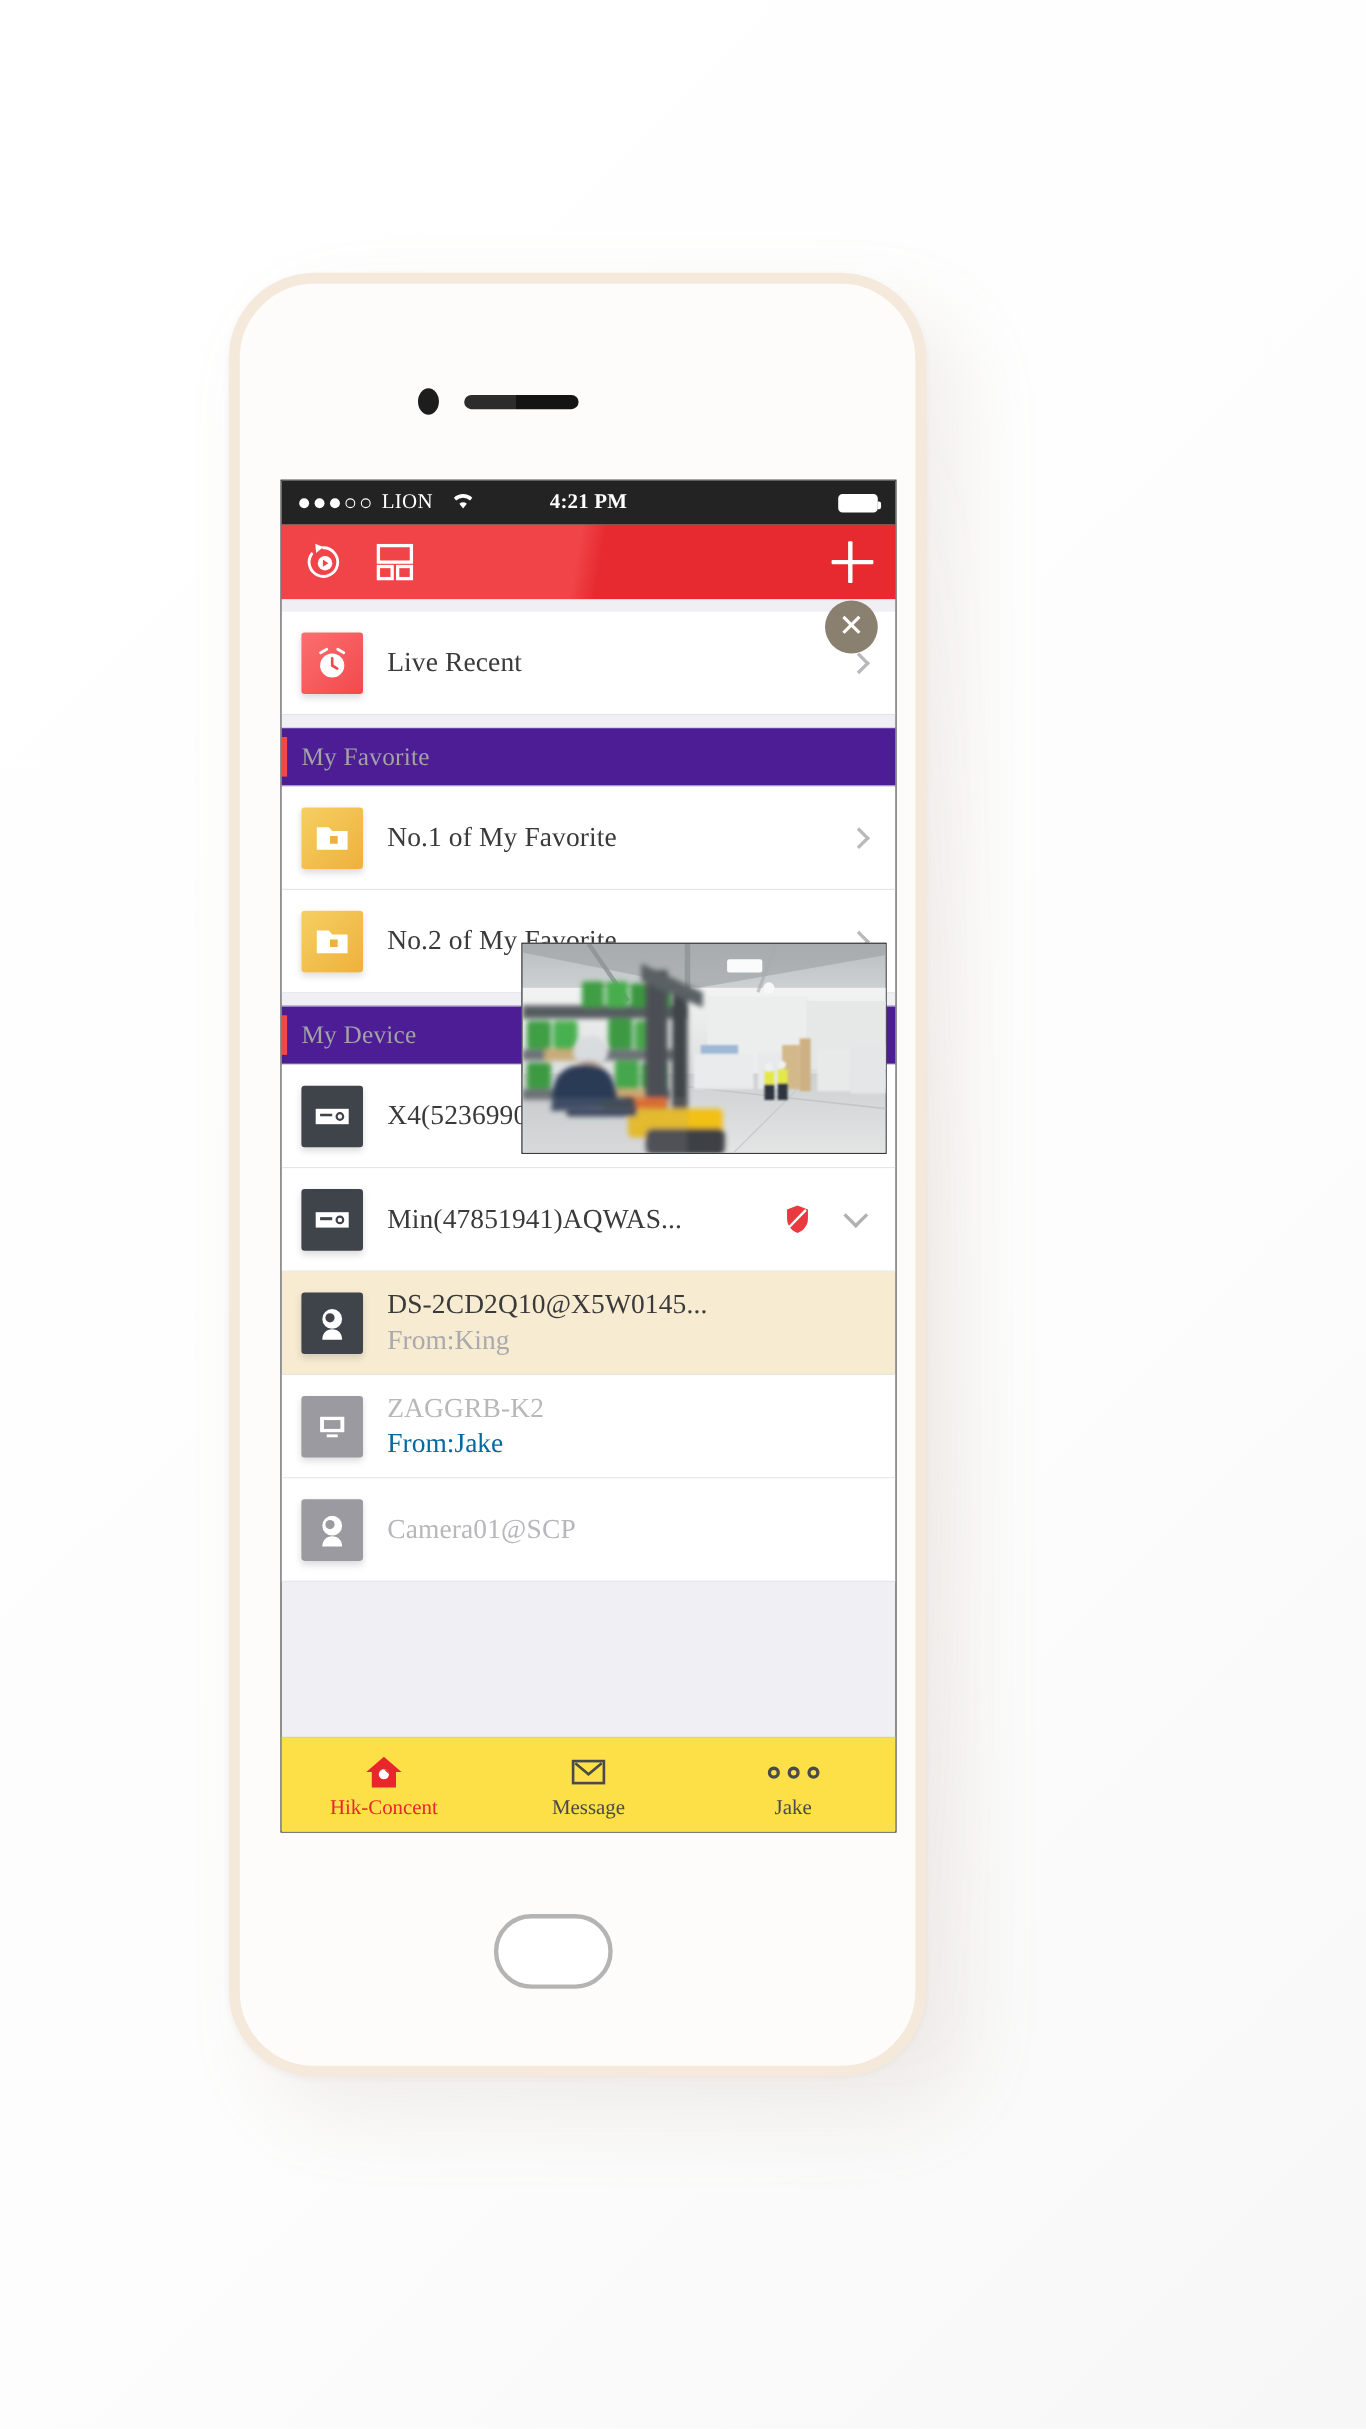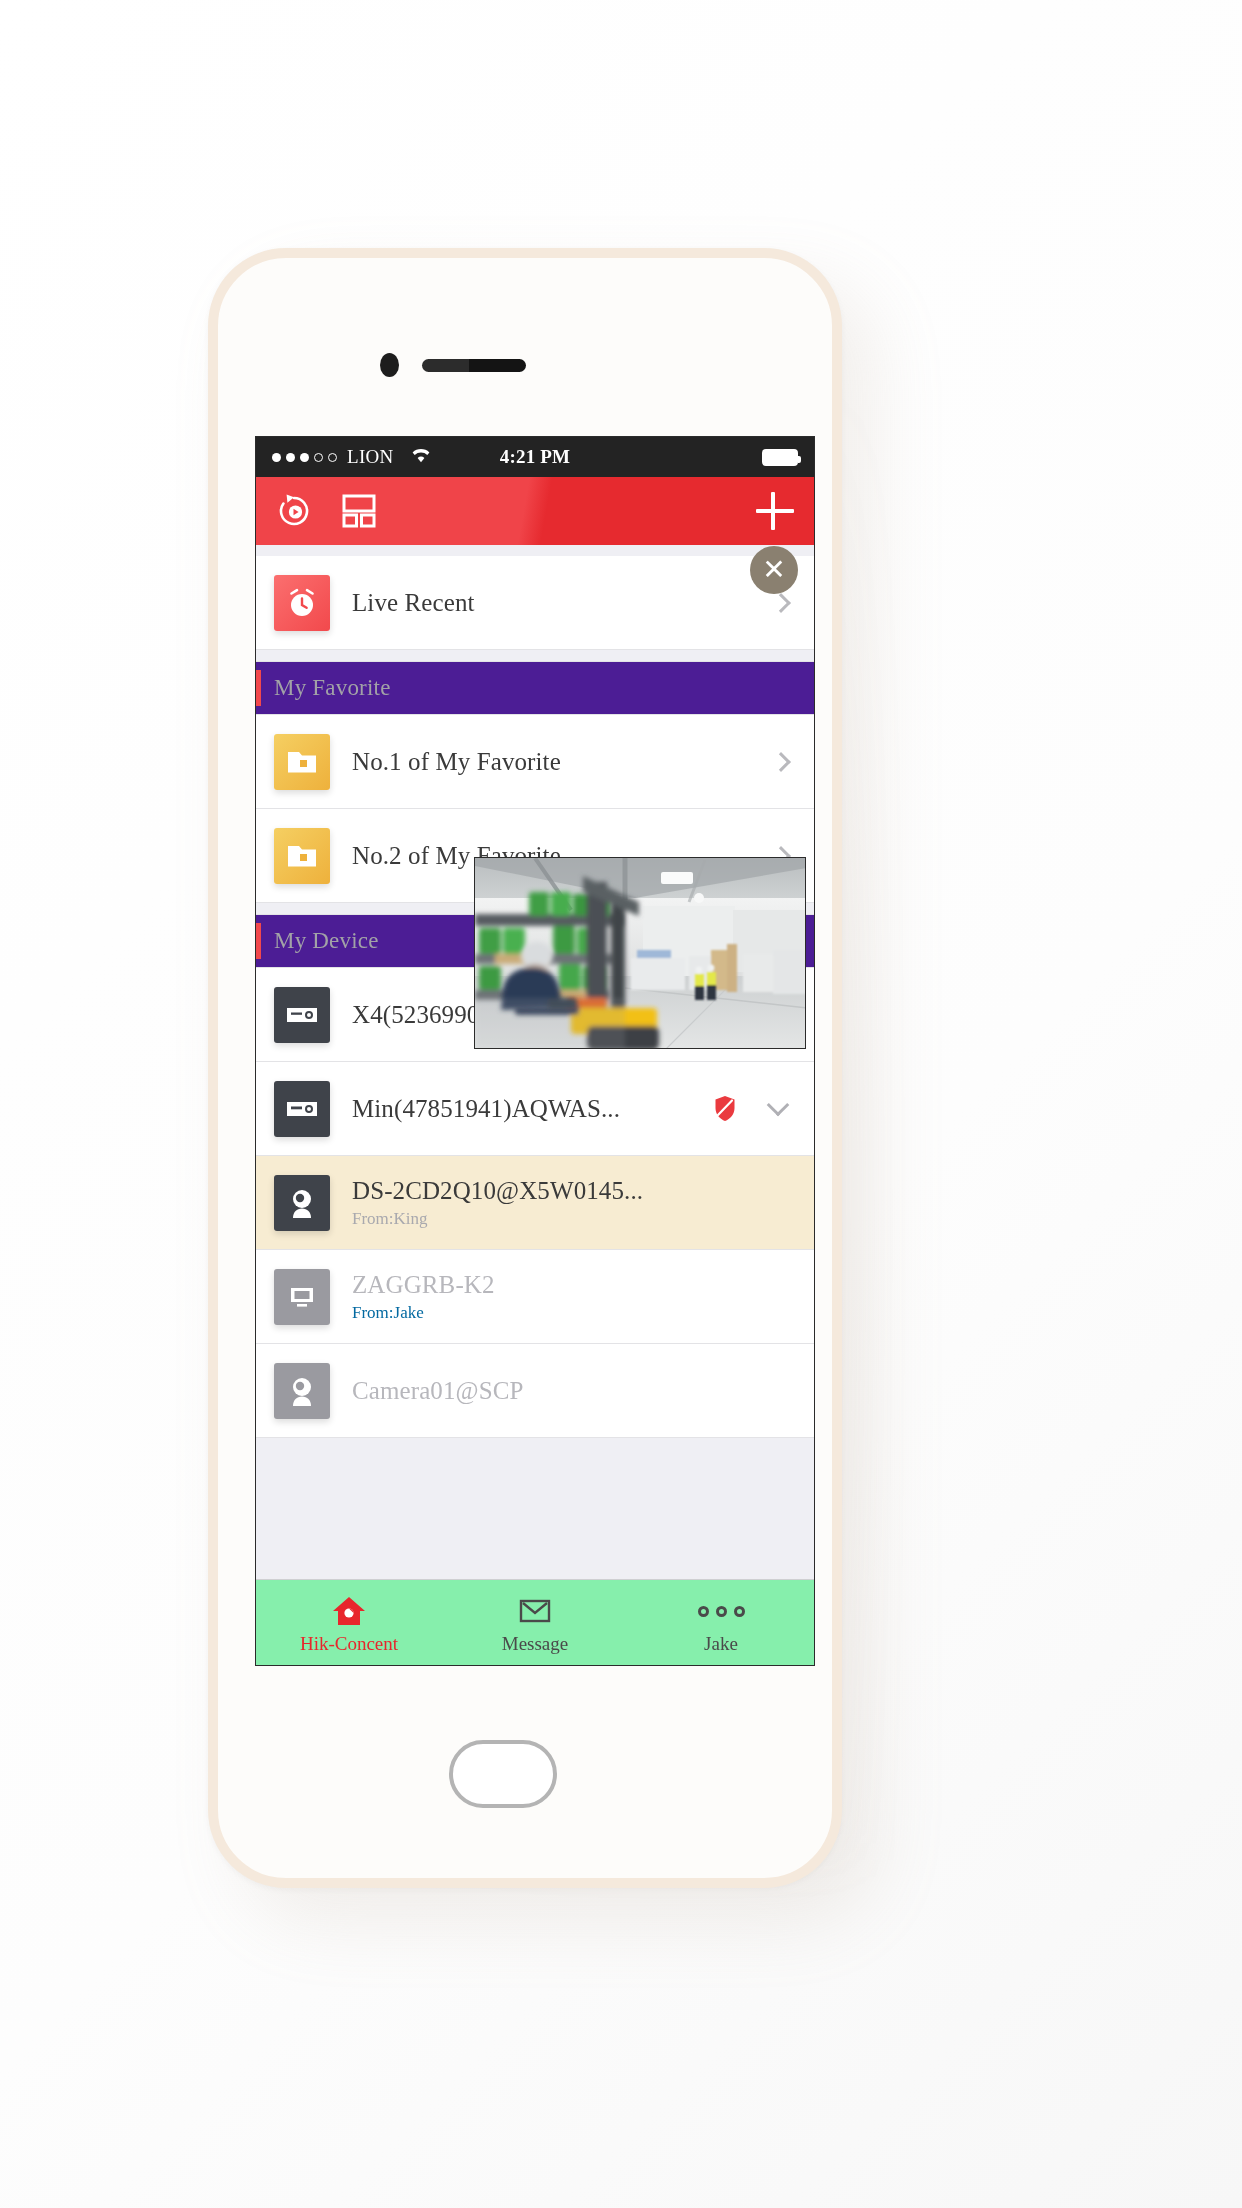--- a/index.html
+++ b/index.html
@@ -129,21 +129,21 @@
   .thumb.folder { background: linear-gradient(135deg,#f5cf62 0%,#eeb13c 100%); }
   .thumb.dark { background:#3f434a; }
   .thumb.grey { background:#9a9aa0; }
 
   .row-body { flex:1; margin-left:22px; min-width:0; }
   .row-title {
     font-size: 25px; color:#3a3a3a; letter-spacing:.1px;
     white-space:nowrap; overflow:hidden;
   }
   .row-title.dim { color:#b7b7bc; }
-  .row-sub { font-size:17px; color:#a9a9ae; margin-top:4px; }
+  .row-sub { font-size:25px; color:#a9a9ae; margin-top:4px; }
   .row-sub.dim { color:#0369a1; }
 
   .chev {
     width:14px; height:14px; border-right:3px solid #b9b9bd; border-top:3px solid #b9b9bd;
     transform: rotate(45deg); margin-right:8px; flex:0 0 auto;
   }
   .chev-down {
     width:16px; height:16px; border-right:3px solid #b0b0b5; border-bottom:3px solid #b0b0b5;
     transform: rotate(45deg); margin-right:10px; margin-top:-7px; flex:0 0 auto;
   }
@@ -172,21 +172,21 @@
   
   .preview {
     position:absolute; right: 8px; top: 312px;
     width: 332px; height: 192px;
     border:1px solid #2b2b2b; background:#bcbfc0; overflow:hidden; z-index:5;
   }
 
   
   .tabbar {
     position:absolute; left:0; right:0; bottom:0; height:88px;
-    background:#86efac; border-top:1px solid #cfcfd2;
+    background:#fde047; border-top:1px solid #cfcfd2;
     display:flex; align-items:center;
   }
   .tab { flex:1; text-align:center; cursor:pointer; }
   .tab-icon { height:38px; display:flex; align-items:center; justify-content:center; }
   .tab-label { font-size:19px; color:#4a4a4a; margin-top:3px; }
   .tab-label.active { color:#e8262c; }
   .dots3 { display:flex; gap:7px; align-items:center; justify-content:center; }
   .dots3 i {
     width:11px; height:11px; border-radius:50%;
     border:3px solid #4a4a4a; display:block;

